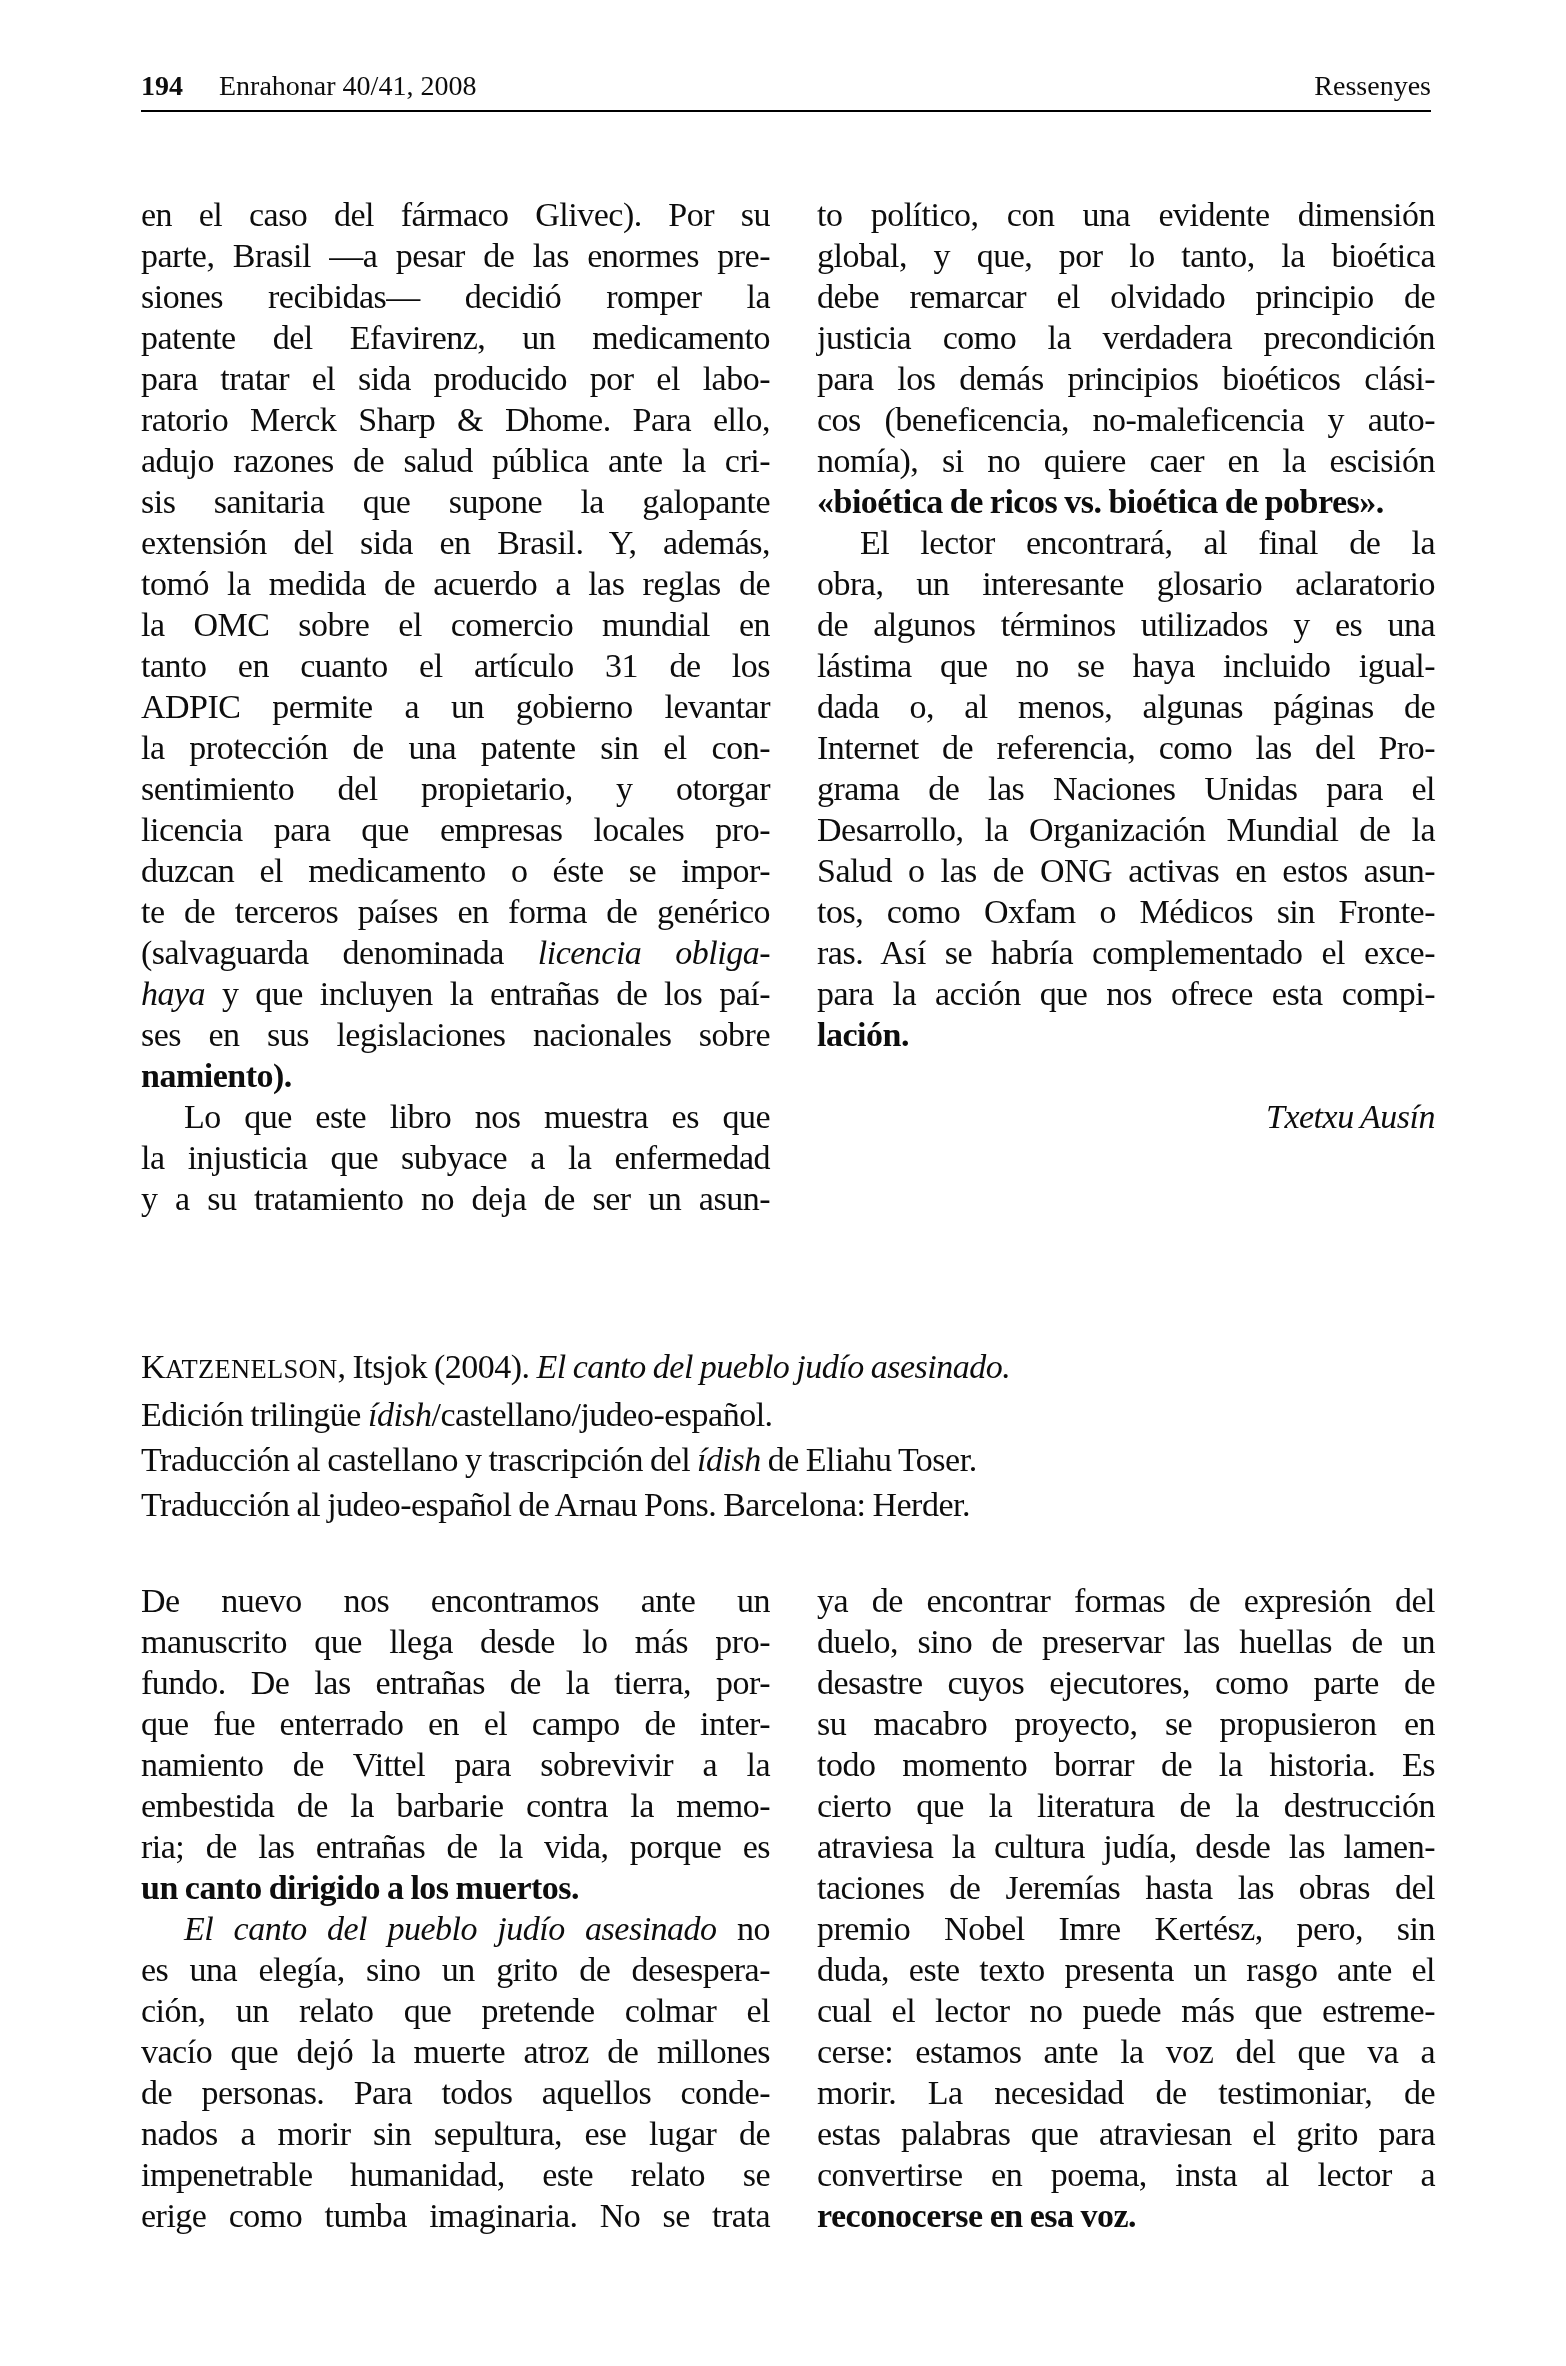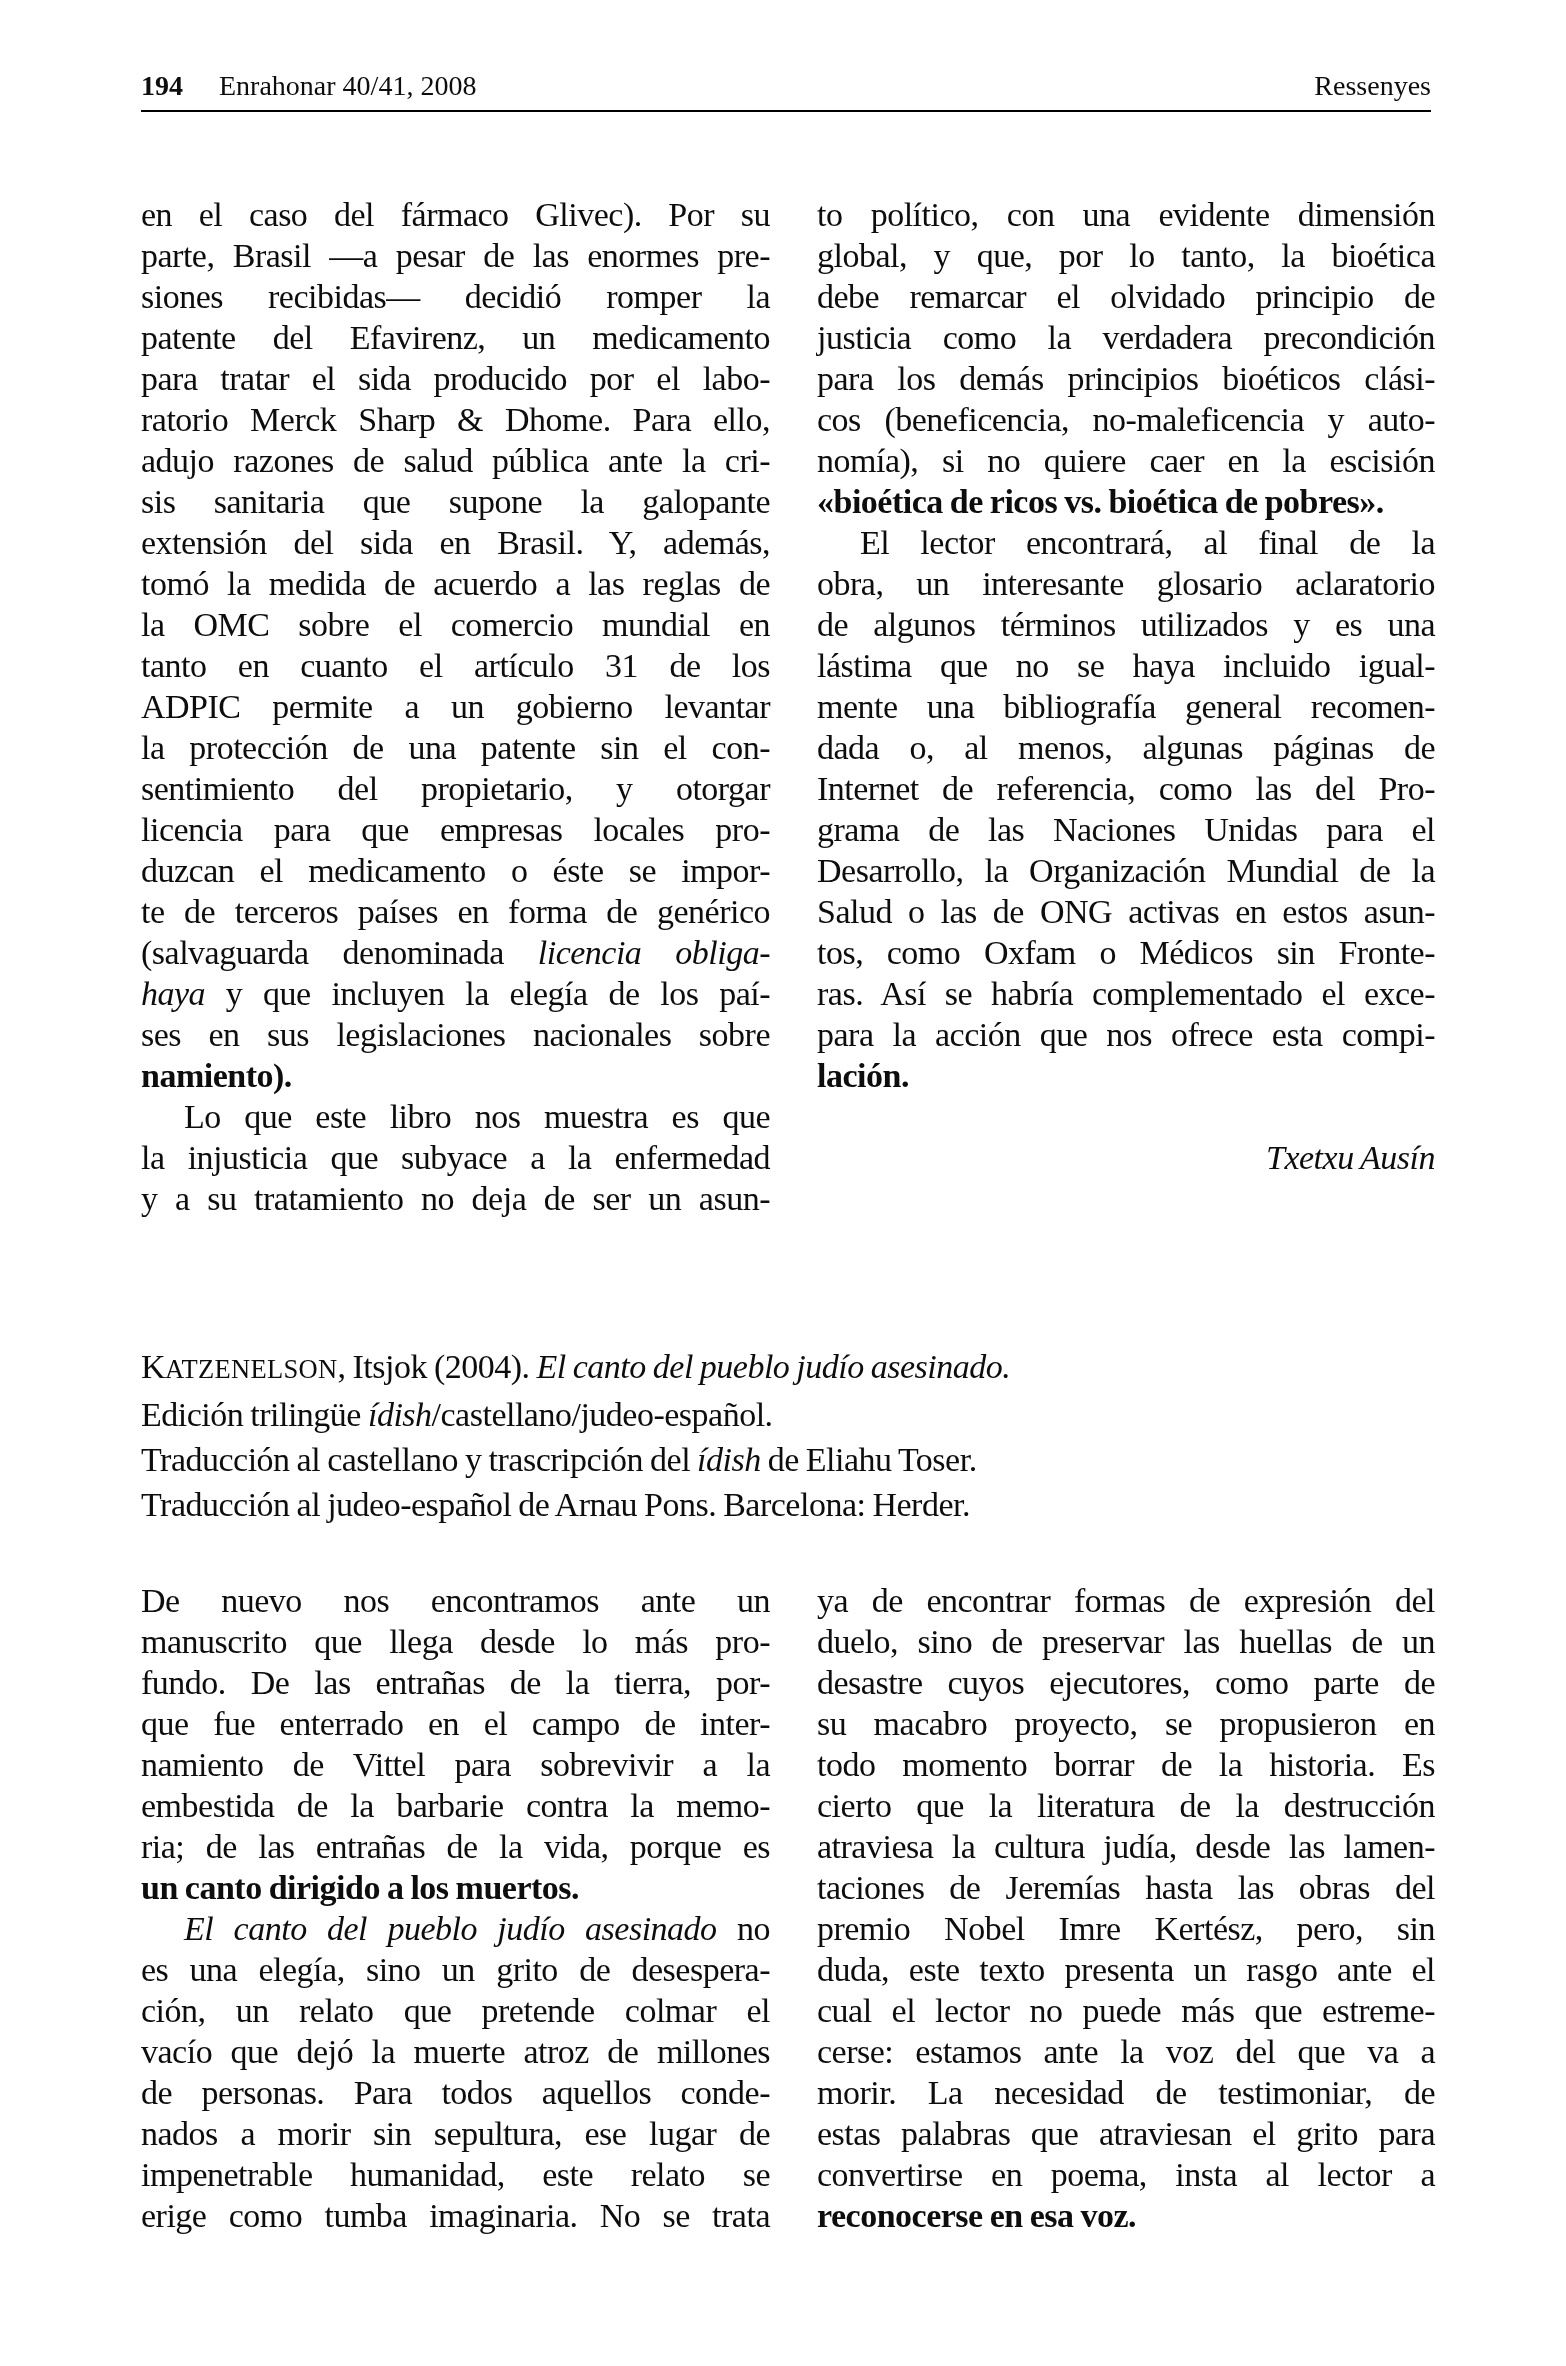--- a/index.html
+++ b/index.html
@@ -109,41 +109,40 @@
         <div class="tline"><span>tomó la medida de acuerdo a las reglas de</span></div>
         <div class="tline"><span>la OMC sobre el comercio mundial en</span></div>
         <div class="tline"><span>tanto en cuanto el artículo 31 de los</span></div>
         <div class="tline"><span>ADPIC permite a un gobierno levantar</span></div>
         <div class="tline"><span>la protección de una patente sin el con-</span></div>
         <div class="tline"><span>sentimiento del propietario, y otorgar</span></div>
         <div class="tline"><span>licencia para que empresas locales pro-</span></div>
         <div class="tline"><span>duzcan el medicamento o éste se impor-</span></div>
         <div class="tline"><span>te de terceros países en forma de genérico</span></div>
         <div class="tline"><span>(salvaguarda denominada </span><span class="it">licencia obliga-</span></div>
-        <div class="tline"><span class="it">haya</span><span> y que incluyen la elegía de los paí-</span></div>
+        <div class="tline"><span class="it">haya</span><span> y que incluyen la entrañas de los paí-</span></div>
         <div class="tline"><span>ses en sus legislaciones nacionales sobre</span></div>
         <div class="tline pend"><span>namiento).</span></div>
         <div class="tline ind"><span>Lo que este libro nos muestra es que</span></div>
         <div class="tline"><span>la injusticia que subyace a la enfermedad</span></div>
         <div class="tline"><span>y a su tratamiento no deja de ser un asun-</span></div>
       </div>
     <div class="colR">
         <div class="tline"><span>to político, con una evidente dimensión</span></div>
         <div class="tline"><span>global, y que, por lo tanto, la bioética</span></div>
         <div class="tline"><span>debe remarcar el olvidado principio de</span></div>
         <div class="tline"><span>justicia como la verdadera precondición</span></div>
         <div class="tline"><span>para los demás principios bioéticos clási-</span></div>
         <div class="tline"><span>cos (beneficencia, no-maleficencia y auto-</span></div>
         <div class="tline"><span>nomía), si no quiere caer en la escisión</span></div>
         <div class="tline pend"><span>«bioética de ricos vs. bioética de pobres».</span></div>
         <div class="tline ind"><span>El lector encontrará, al final de la</span></div>
         <div class="tline"><span>obra, un interesante glosario aclaratorio</span></div>
         <div class="tline"><span>de algunos términos utilizados y es una</span></div>
         <div class="tline"><span>lástima que no se haya incluido igual-</span></div>
-        <div class="tline"><span>mente una bibliografía general recomen-</span></div>
         <div class="tline"><span>dada o, al menos, algunas páginas de</span></div>
         <div class="tline"><span>Internet de referencia, como las del Pro-</span></div>
         <div class="tline"><span>grama de las Naciones Unidas para el</span></div>
         <div class="tline"><span>Desarrollo, la Organización Mundial de la</span></div>
         <div class="tline"><span>Salud o las de ONG activas en estos asun-</span></div>
         <div class="tline"><span>tos, como Oxfam o Médicos sin Fronte-</span></div>
         <div class="tline"><span>ras. Así se habría complementado el exce-</span></div>
         <div class="tline"><span>para la acción que nos ofrece esta compi-</span></div>
         <div class="tline pend"><span>lación.</span></div>
         <div class="tline blank">&nbsp;</div>

